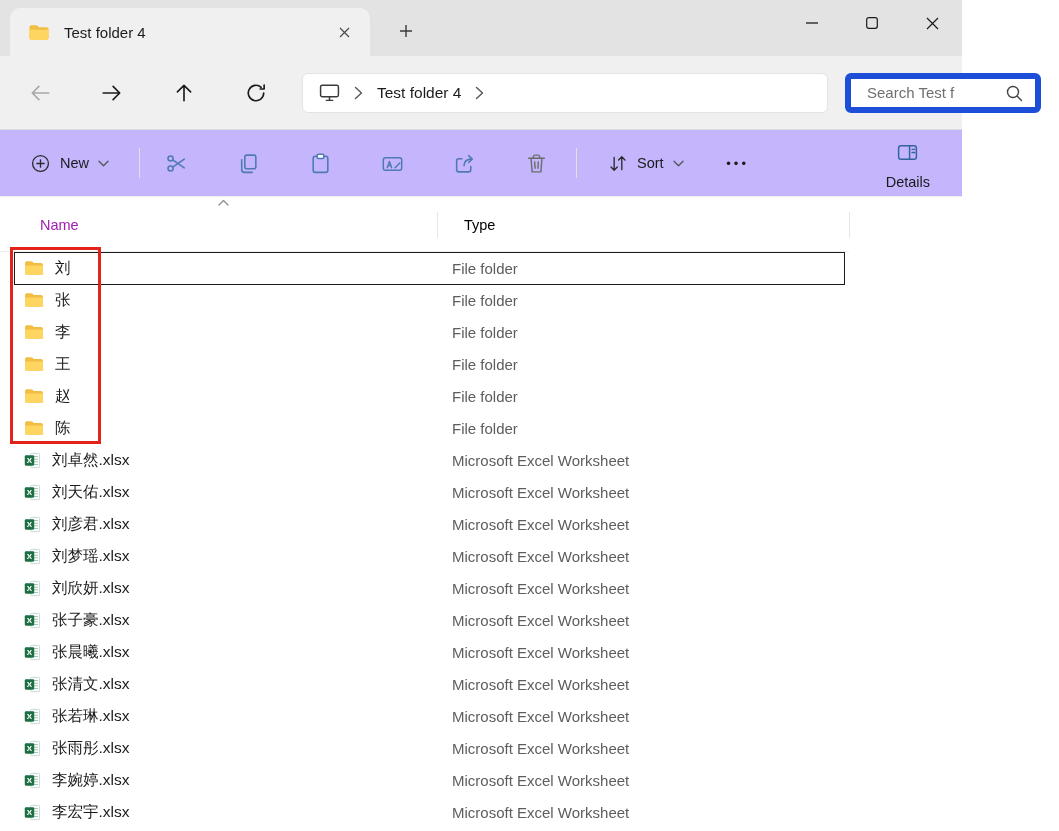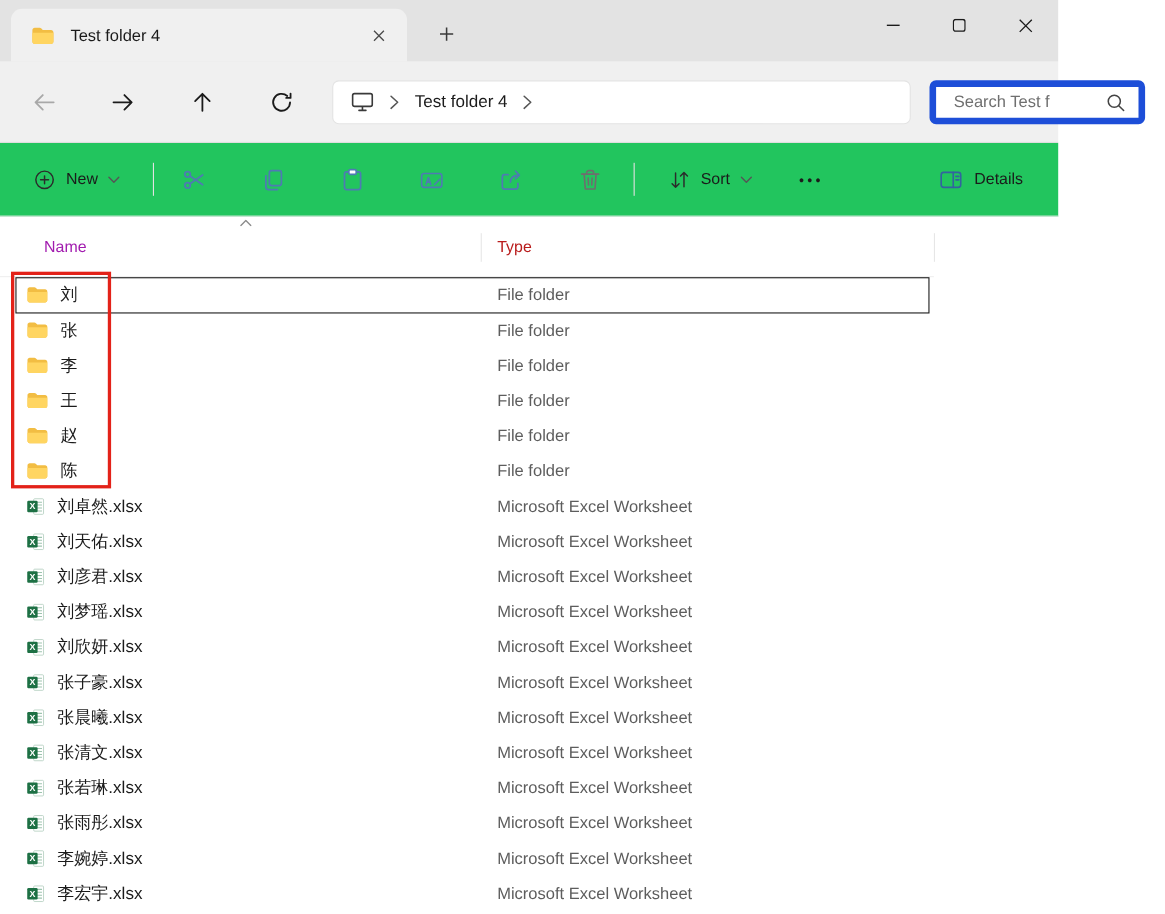--- a/index.html
+++ b/index.html
@@ -41,35 +41,35 @@
     border:6px solid #1d4ed8; border-radius:6px;
     display:flex; align-items:center; padding:0 12px 0 16px; flex:0 0 auto;
   }
   .searchbox input {
     border:none; outline:none; background:transparent; flex:1; min-width:0;
     font-family:inherit; font-size:15px; color:#1b1b1b;
   }
   .searchbox input::placeholder { color:#6f6f6f; opacity:1; }
 
   
-  .toolbar { height:67px; background:#22c55e; border-bottom:1px solid #ededed; display:flex; align-items:center; }
+  .toolbar { height:67px; background:#c4b5fd; border-bottom:1px solid #ededed; display:flex; align-items:center; }
   .new-btn { margin-left:18px; height:44px; padding:0 12px; border-radius:6px; display:flex; align-items:center; gap:9px; font-size:14.5px; color:#1b1b1b; }
   .vsep { width:1px; height:30px; background:#e2e2e2; margin-left:18px; flex:0 0 auto; }
   .tool-btn { width:44px; height:44px; margin-left:28px; display:flex; align-items:center; justify-content:center; border-radius:6px; flex:0 0 auto; }
   .tool-btn.first { margin-left:14px; }
   .sort-btn { margin-left:18px; height:44px; padding:0 12px; border-radius:6px; display:flex; align-items:center; gap:9px; font-size:14.5px; color:#1b1b1b; }
   .more-btn { margin-left:20px; width:44px; height:44px; border-radius:6px; display:flex; align-items:center; justify-content:center; font-size:13px; letter-spacing:3px; color:#1b1b1b; }
   .tb-spacer { flex:1; }
-  .details-btn { margin-right:20px; height:44px; padding:0 12px; border-radius:6px; display:flex; align-items:center; gap:10px; font-size:14.5px; color:#1b1b1b; }
+  .details-btn { margin-right:20px; height:44px; padding:0 12px; border-radius:6px; display:flex; align-items:center; gap:10px; font-size:14.5px; color:#1b1b1b;flex-direction:column; }
 
   
   .header { position:relative; height:55px; }
   .header::after { content:""; position:absolute; left:0; bottom:0; width:849px; height:1px; background:#efefef; }
   .col-name { position:absolute; left:40px; top:0; height:55px; display:flex; align-items:center; font-size:14.5px; color:#a21caf; }
-  .col-type { position:absolute; left:452px; top:0; height:55px; display:flex; align-items:center; font-size:14.5px; color:#b91c1c; }
+  .col-type { position:absolute; left:464px; top:0; height:55px; display:flex; align-items:center; font-size:14.5px; color:#000000; }
   .sort-caret { position:absolute; left:218px; top:2px; display:flex; }
   .hsep { position:absolute; top:15px; width:1px; height:26px; background:#e6e6e6; }
   .hsep.s1 { left:437px; } .hsep.s2 { left:849px; }
 
   
   .filelist { position:relative; }
   .row { position:relative; height:32px; display:flex; align-items:center; }
   .row .cell-name { width:437px; padding-left:24px; display:flex; align-items:center; gap:11px; overflow:hidden; }
   .row .fname { font-size:15.5px; color:#1b1b1b; white-space:nowrap; }
   .row .cell-type { width:412px; padding-left:15px; font-size:15px; color:#5d5d5d; white-space:nowrap; }

